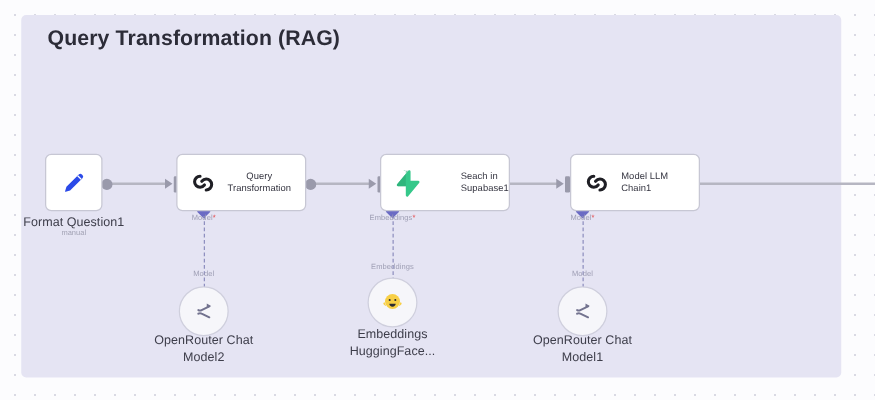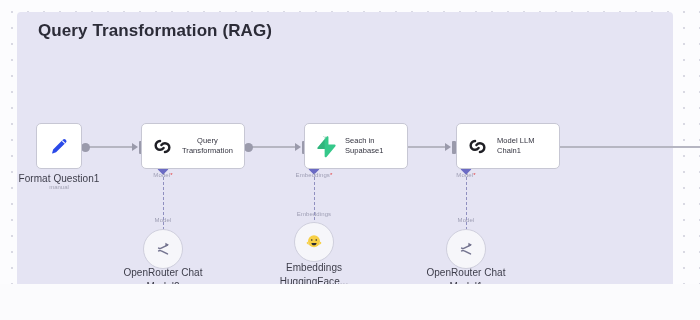--- a/index.html
+++ b/index.html
@@ -3,21 +3,21 @@
 <meta charset="utf-8">
 <style>
   html, body {
     margin: 0;
     padding: 0;
     background: #fbfbfd;
   }
   #canvas {
     position: relative;
     width: 700px;
-    height: 284px;
+    height: 320px;
     overflow: hidden;
     background-color: #fcfcfe;
     background-image: radial-gradient(circle, #d9d9e3 1px, transparent 1px);
     background-size: 16px 16px;
     background-position: 4px 4px;
     font-family: "Liberation Sans", sans-serif;
     -webkit-font-smoothing: antialiased;
   }
 
   
@@ -223,21 +223,21 @@
     <span>
       <svg class="icon" width="23" height="23" viewBox="0 0 32 32" fill="none">
         <path d="M12.6 8.4a6.1 6.1 0 1 0 0 12.2c2.2 0 3.7-1.1 4.9-2.6" stroke="#1f1f25" stroke-width="3.4" stroke-linecap="round"></path>
         <path d="M19.4 23.6a6.1 6.1 0 1 0 0-12.2c-2.2 0-3.7 1.1-4.9 2.6" stroke="#1f1f25" stroke-width="3.4" stroke-linecap="round"></path>
       </svg>
     </span>
     <span class="node-title">Query
 Transformation</span>
   </div>
 
-  <div class="node wide" style="left:304px; top:123px;">
+  <div class="node wide" style="left:304px; top:123px;justify-content:space-between;">
     <span>
       <svg class="icon" width="23" height="23" viewBox="0 0 32 32" fill="none">
         <path d="M17.6 2.3 5.1 17.3c-.7.9-.1 2.2 1.1 2.2h8.6v10.1c0 1.4 1.8 2 2.6.9l12.4-15c.7-.9.1-2.2-1.1-2.2h-8.6V3.2c0-1.4-1.8-2-2.5-.9z" fill="#35c88a"></path>
         <path d="M17.6 2.3 5.1 17.3c-.7.9-.1 2.2 1.1 2.2h8.6V3.2c0-1.4-1.8-2-2.5-.9z" fill="#2aa571" opacity="0.55"></path>
       </svg>
     </span>
     <span class="node-title">Seach in
 Supabase1</span>
   </div>
 

